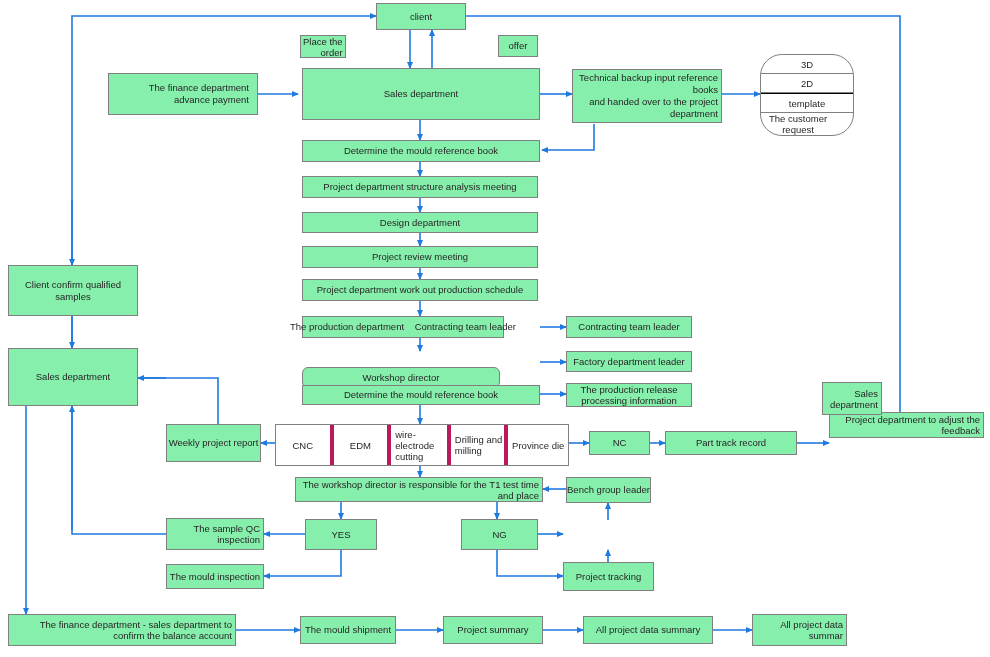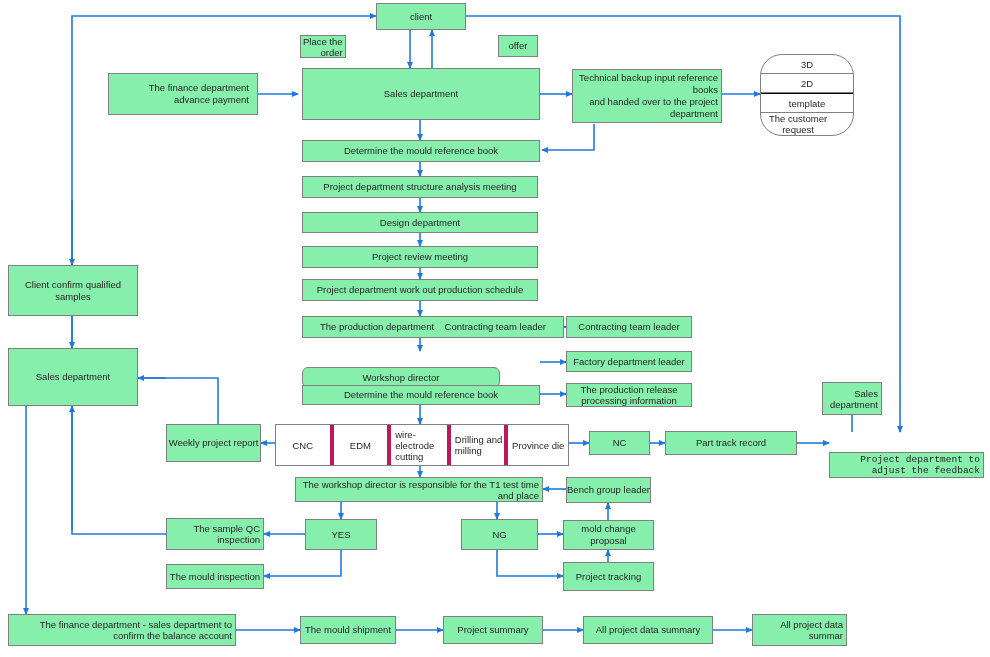--- a/index.html
+++ b/index.html
@@ -268,21 +268,21 @@
   </div>
 
   <div class="node center" style="left:302px; top:246px; width:236px; height:22px;">
     <span>Project review meeting</span>
   </div>
 
   <div class="node center" style="left:302px; top:279px; width:236px; height:22px;">
     <span>Project department work out production schedule</span>
   </div>
 
-  <div class="node center" style="left:302px; top:316px; width:262px; height:22px; white-space:pre;">
+  <div class="node center" style="left:302px; top:316px; width:202px; height:22px; white-space:pre;">
     <span>The production department    Contracting team leader</span>
   </div>
 
   <div class="node center" style="left:566px; top:316px; width:126px; height:22px;">
     <span>Contracting team leader</span>
   </div>
 
   <div class="node center" style="left:302px; top:367px; width:198px; height:21px;border-radius:6px;">
     <span>Workshop director</span>
   </div>
@@ -332,21 +332,21 @@
   </div>
 
   <div class="node center" style="left:589px; top:431px; width:61px; height:24px;">
     <span>NC</span>
   </div>
 
   <div class="node center" style="left:665px; top:431px; width:132px; height:24px;">
     <span>Part track record</span>
   </div>
 
-  <div class="node left" style="left:829px; top:452px; width:155px; height:26px; line-height:11px;font-family:Liberation Mono, monospace;">
+  <div class="node left" style="left:829px; top:412px; width:155px; height:26px; line-height:11px;">
     <span>Project department to adjust the feedback</span>
   </div>
 
   <div class="node left" style="left:822px; top:382px; width:60px; height:33px; line-height:11px; padding-left:5px;">
     <span>Sales department</span>
   </div>
 
   <div class="node left" style="left:295px; top:477px; width:248px; height:25px; line-height:11px; padding-left:3px;">
     <span>The workshop director is responsible for the T1 test time and place</span>
   </div>
@@ -360,23 +360,20 @@
   </div>
 
   <div class="node center" style="left:305px; top:519px; width:72px; height:31px;">
     <span>YES</span>
   </div>
 
   <div class="node center" style="left:461px; top:519px; width:77px; height:31px;">
     <span>NG</span>
   </div>
 
-  <div class="node center" style="left:563px; top:520px; width:91px; height:30px;">
-    <span>mold change proposal</span>
-  </div>
 
   <div class="node center" style="left:166px; top:564px; width:98px; height:25px;">
     <span>The mould inspection</span>
   </div>
 
   <div class="node center" style="left:563px; top:562px; width:91px; height:29px;">
     <span>Project tracking</span>
   </div>
 
   <div class="node left" style="left:8px; top:614px; width:228px; height:32px; line-height:11px; padding-left:4px;">

